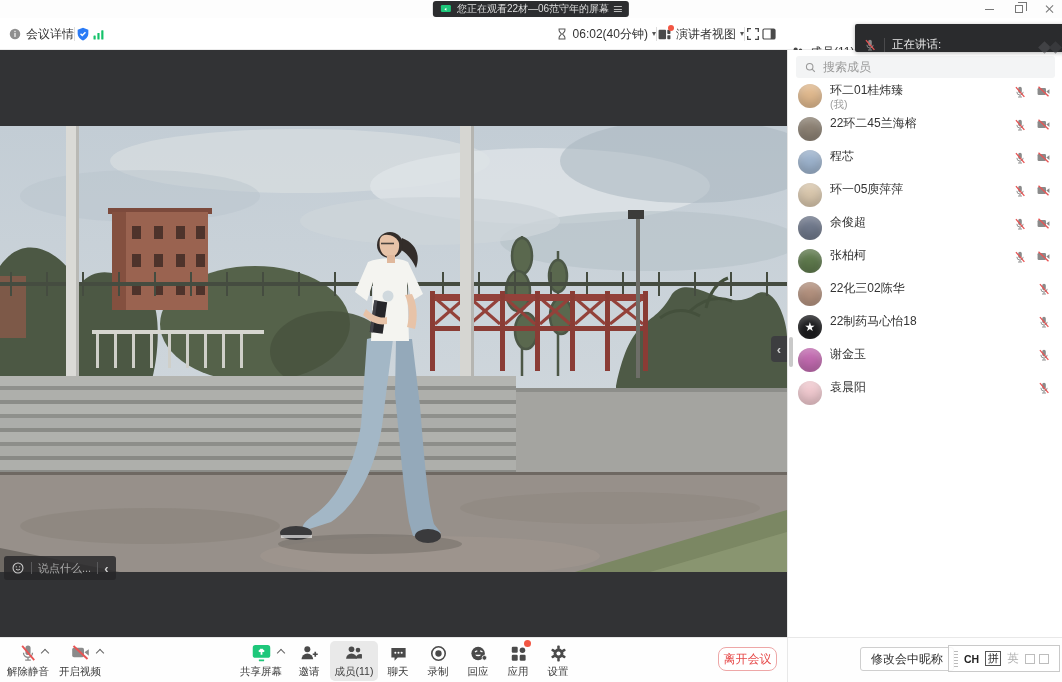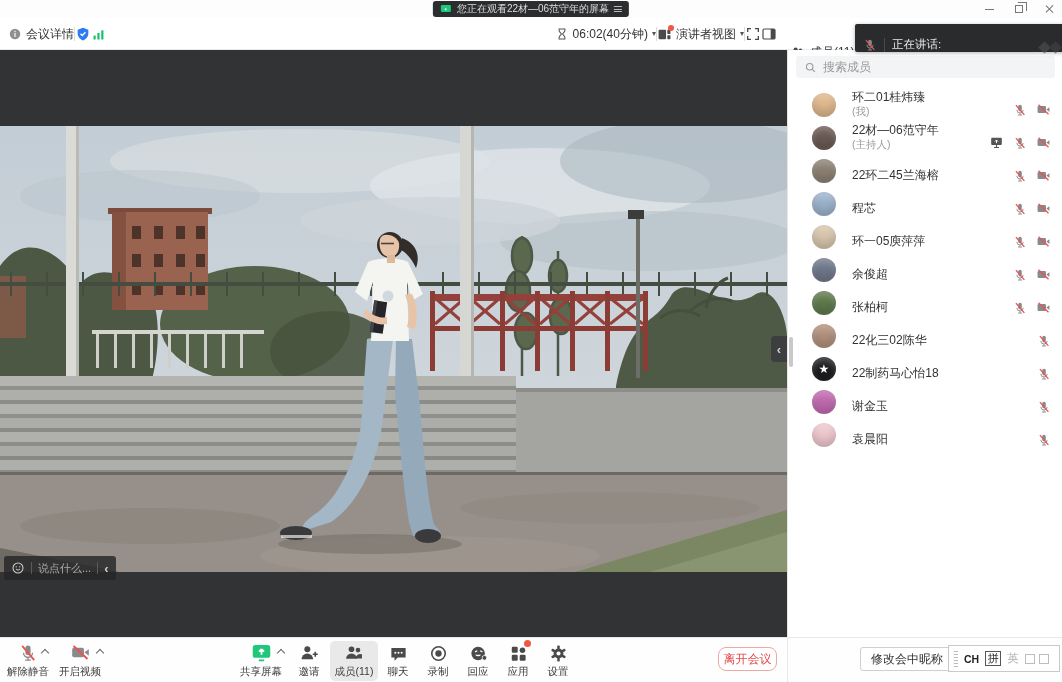--- a/index.html
+++ b/index.html
@@ -59,21 +59,21 @@
   .collapse-handle { position:absolute; right:0; top:286px; width:16px; height:26px; background:#3d3e40; border-radius:4px 0 0 4px; display:flex; align-items:center; justify-content:center; cursor:pointer; z-index:5; }
 
   
   .panel { position:absolute; left:787px; top:50px; width:275px; height:587px; background:#fff; border-left:1px solid #e6e6e6; }
   .panel-scrollbar { position:absolute; left:1px; top:287px; width:4px; height:30px; background:#c9c9c9; border-radius:2px; }
   .search-wrap { position:absolute; left:8px; top:6px; width:259px; height:22px; background:#f3f4f5; border-radius:3px; display:flex; align-items:center; gap:6px; padding:0 8px; }
   .search-wrap input { border:none; outline:none; background:transparent; font-size:12px; color:#333; width:200px; font-family:inherit; }
   .search-wrap input::placeholder { color:#9a9a9a; }
 
   .member-list { position:absolute; left:0; top:34px; width:275px; height:553px; overflow:hidden; }
-  .member-row { height:33px; display:flex; align-items:flex-end; padding:0 12px 0 24px; gap:16px; cursor:pointer; }
+  .member-row { height:33px; display:flex; align-items:flex-start; padding:0 12px 0 10px; gap:8px; cursor:pointer; }
   .avatar { width:24px; height:24px; border-radius:50%; flex:none; display:flex; align-items:center; justify-content:center; color:#fff; font-size:12px; box-shadow:inset 0 -6px 10px rgba(0,0,0,.18), inset 0 4px 6px rgba(255,255,255,.25); }
   .m-names { flex:1; min-width:0; line-height:1.15; }
   .m-name { font-size:12px; color:#333; white-space:nowrap; overflow:hidden; }
   .m-sub { font-size:10.5px; color:#9b9b9b; }
   .m-icons { display:flex; align-items:center; gap:9px; }
 
   
   .bottombar { position:absolute; left:0; top:637px; width:1062px; height:45px; background:#fefefe; border-top:1px solid #e8e8e8; }
   .bb-divider { position:absolute; left:787px; top:0; width:1px; height:45px; background:#e8e8e8; }
   .bb-item { position:absolute; top:3px; width:56px; height:40px; display:flex; flex-direction:column; align-items:center; justify-content:flex-start; cursor:pointer; border-radius:5px; }
@@ -527,38 +527,20 @@
 
         <svg width="14" height="14">
               <use href="#i-mic-off"></use>
             </svg>
         <svg width="15" height="15">
               <use href="#i-cam-off"></use>
             </svg>
       </span>
     </div>
 
-    <div class="member-row">
-      <span class="avatar" style="background: rgb(107, 90, 85);"></span>
-      <span class="m-names">
-        <div class="m-name">22材—06范守年</div>
-        <div class="m-sub">(主持人)</div>
-      </span>
-      <span class="m-icons">
-        <svg width="15" height="15">
-              <use href="#i-monitor"></use>
-            </svg>
-        <svg width="14" height="14">
-              <use href="#i-mic-off"></use>
-            </svg>
-        <svg width="15" height="15">
-              <use href="#i-cam-off"></use>
-            </svg>
-      </span>
-    </div>
 
     <div class="member-row">
       <span class="avatar" style="background: rgb(141, 130, 116);"></span>
       <span class="m-names">
         <div class="m-name">22环二45兰海榕</div>
 
       </span>
       <span class="m-icons">
 
         <svg width="14" height="14">

